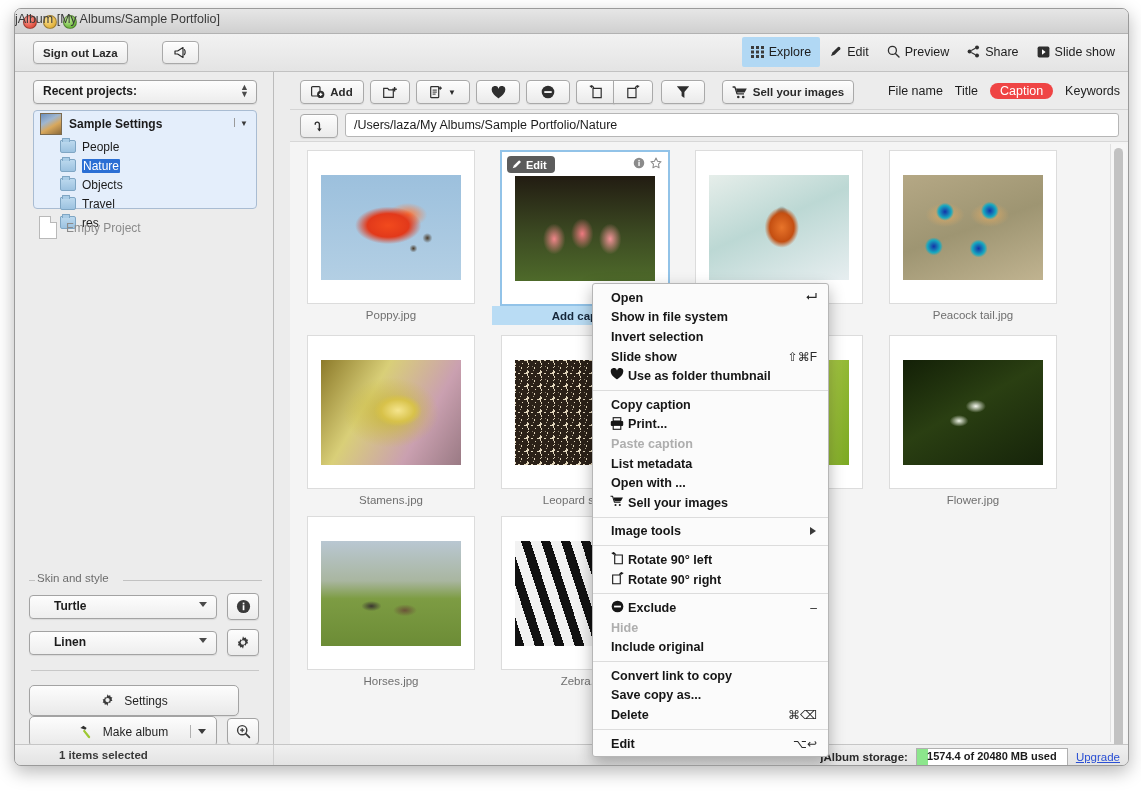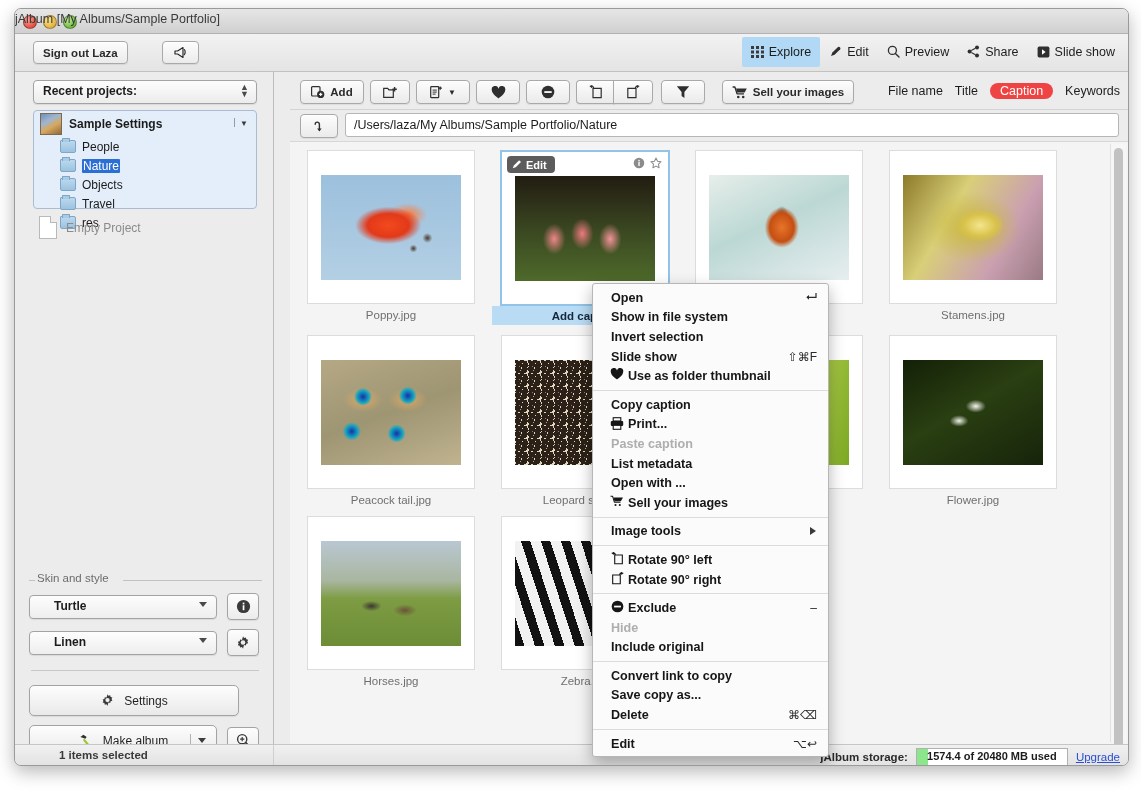--- a/index.html
+++ b/index.html
@@ -389,21 +389,21 @@
         <div class="bigbtn" style="width:208px;">
           <span>
             <svg width="15" height="15" viewBox="0 0 16 16">
                 <path d="M8 1.2l1 1.7 1.9-.5.4 1.9 1.9.5-.9 1.7.9 1.7-1.9.5-.4 1.9-1.9-.5L8 13.8l-1-1.7-1.9.5-.4-1.9-1.9-.5.9-1.7-.9-1.7 1.9-.5.4-1.9 1.9.5z" fill="#3a3a3a"></path>
                 <circle cx="8" cy="7.5" r="2.3" fill="#f0f0f0"></circle>
               </svg>
           </span>
           <span>Settings</span>
         </div>
 
-        <div class="rowflex" style="margin-top:9px;">
+        <div class="rowflex" style="">
           <div class="bigbtn">
             <span>
               <svg width="16" height="15" viewBox="0 0 16 15">
                   <path d="M2.4 4.1l3-2.3 3.3 2.1-1.4 1.9z" fill="#2f2f2f"></path>
                   <path d="M6.4 5.6l5.5 6.6a1.2 1.2 0 01-1.8 1.6L4.9 7.1z" fill="#9ec832"></path>
                 </svg>
             </span>
             <span>Make album</span>
             <span class="split">
                 <span class="bar"></span>
@@ -585,33 +585,33 @@
             <div class="card">
               <div class="ph img-butterfly"></div>
             </div>
             <div class="capwrap">
               <div class="cap">Butterfly.jpg</div>
             </div>
           </div>
 
           <div class="cell">
             <div class="card">
+              <div class="ph img-peacock"></div>
+            </div>
+            <div class="capwrap">
+              <div class="cap">Peacock tail.jpg</div>
+            </div>
+          </div>
+
+          <div class="cell">
+            <div class="card">
               <div class="ph img-stamens"></div>
             </div>
             <div class="capwrap">
               <div class="cap">Stamens.jpg</div>
-            </div>
-          </div>
-
-          <div class="cell">
-            <div class="card">
-              <div class="ph img-peacock"></div>
-            </div>
-            <div class="capwrap">
-              <div class="cap">Peacock tail.jpg</div>
             </div>
           </div>
 
           <div class="cell">
             <div class="card">
               <div class="ph img-leopard"></div>
             </div>
             <div class="capwrap">
               <div class="cap">Leopard skin.jpg</div>
             </div>

